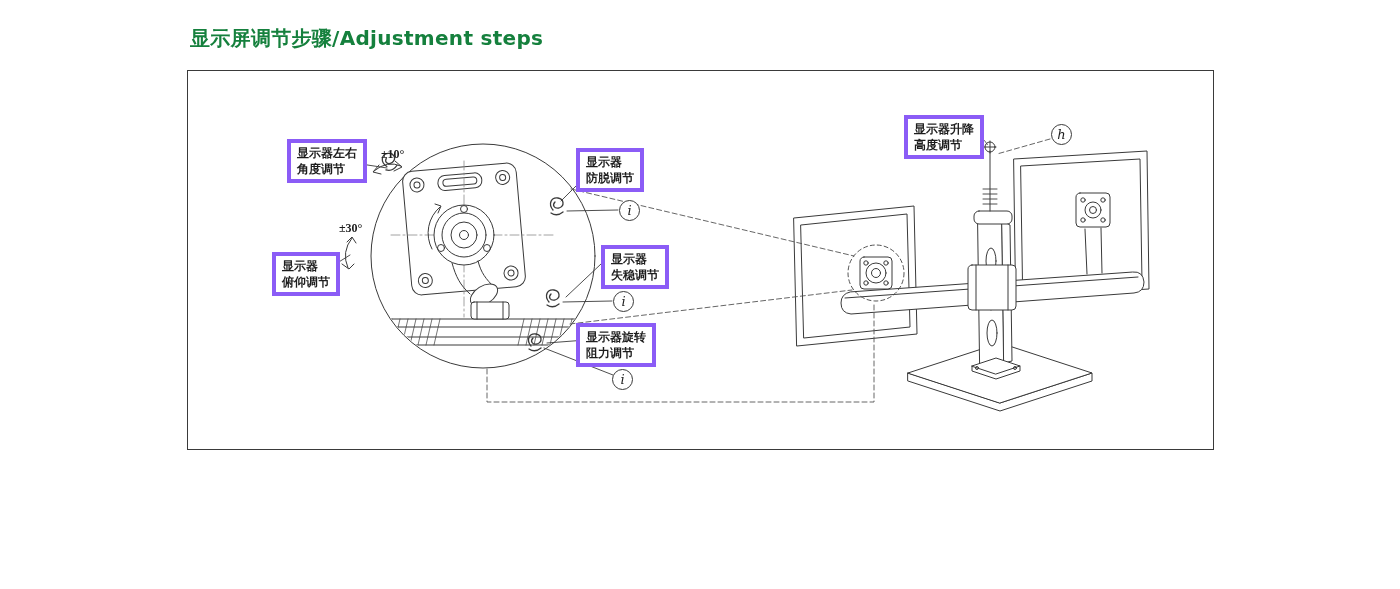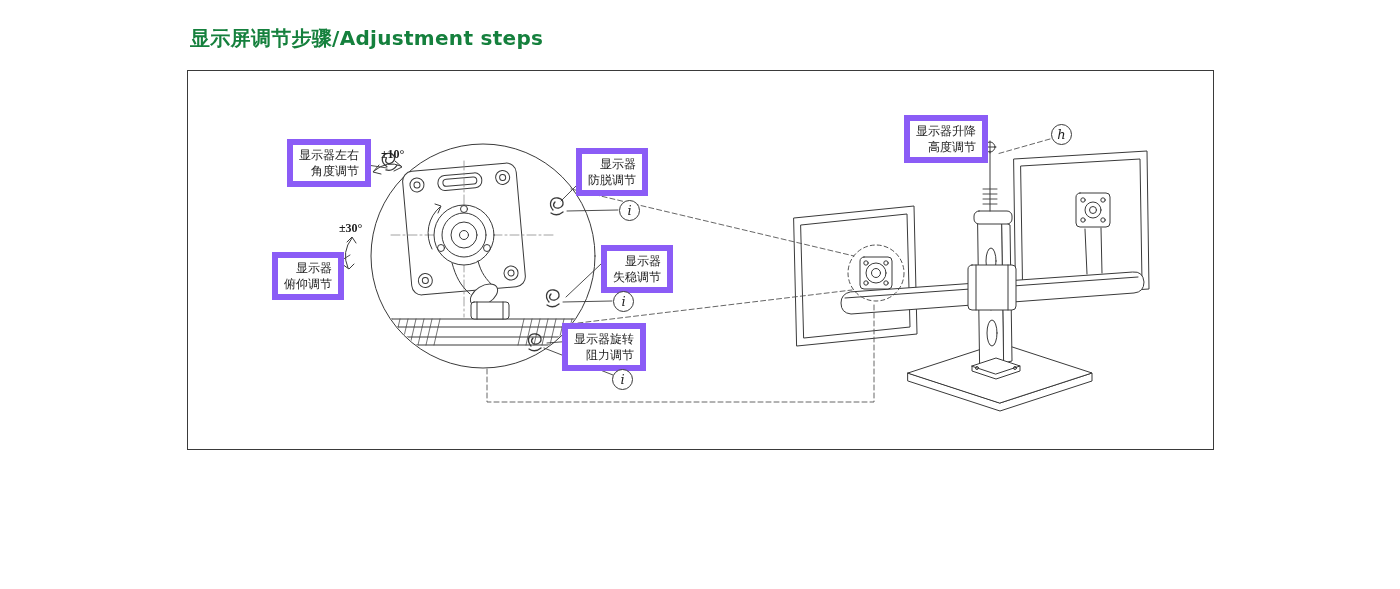--- a/index.html
+++ b/index.html
@@ -12,23 +12,23 @@
   .title {
     position:absolute; left:190px; top:25px;
     font-size:20px; font-weight:bold; color:#15803d; letter-spacing:.3px;
   }
   .frame {
     position:absolute; left:187px; top:70px; width:1027px; height:380px;
     border:1px solid #3a3a3a; background:#fff;
   }
   .frame svg { position:absolute; left:0; top:0; }
   .lbl {
-    position:absolute; border:6px solid #8b5cf6; background:#fff;
+    position:absolute; border:4px solid #8b5cf6; background:#fff;
     padding:2px 6px; font-size:12px; line-height:1.35; color:#1d1d1d;
-    white-space:pre-line; text-align:right;
+    white-space:pre-line; text-align:left;font-weight:bold;
   }
   .deg { position:absolute; font-size:12px; font-weight:bold; color:#1d1d1d;font-family:Liberation Serif, serif; }
   .marker {
     position:absolute; width:21px; height:21px; border:1.2px solid #3a3a3a;
     border-radius:50%; background:#fff; color:#1d1d1d;
     display:flex; align-items:center; justify-content:center;
     font-size:13px; font-style:italic; font-family:"DejaVu Serif",serif;
   }
 </style>
 </head>
@@ -230,21 +230,21 @@
     </svg>
 
     <div class="lbl" style="left:99px; top:68px;">显示器左右
 角度调节</div>
     <div class="lbl" style="left:388px; top:77px;">显示器
 防脱调节</div>
     <div class="lbl" style="left:84px; top:181px;">显示器
 俯仰调节</div>
     <div class="lbl" style="left:413px; top:174px;">显示器
 失稳调节</div>
-    <div class="lbl" style="left:374px; top:252px;">显示器旋转
+    <div class="lbl" style="left:388px; top:252px;">显示器旋转
 阻力调节</div>
     <div class="lbl" style="left:716px; top:44px;">显示器升降
 高度调节</div>
 
     <div class="deg" style="left:193px; top:76px;">±10°</div>
     <div class="deg" style="left:151px; top:150px;">±30°</div>
 
     <div class="marker" style="left:431px; top:129px;">i</div>
     <div class="marker" style="left:425px; top:220px;">i</div>
     <div class="marker" style="left:424px; top:298px;">i</div>

